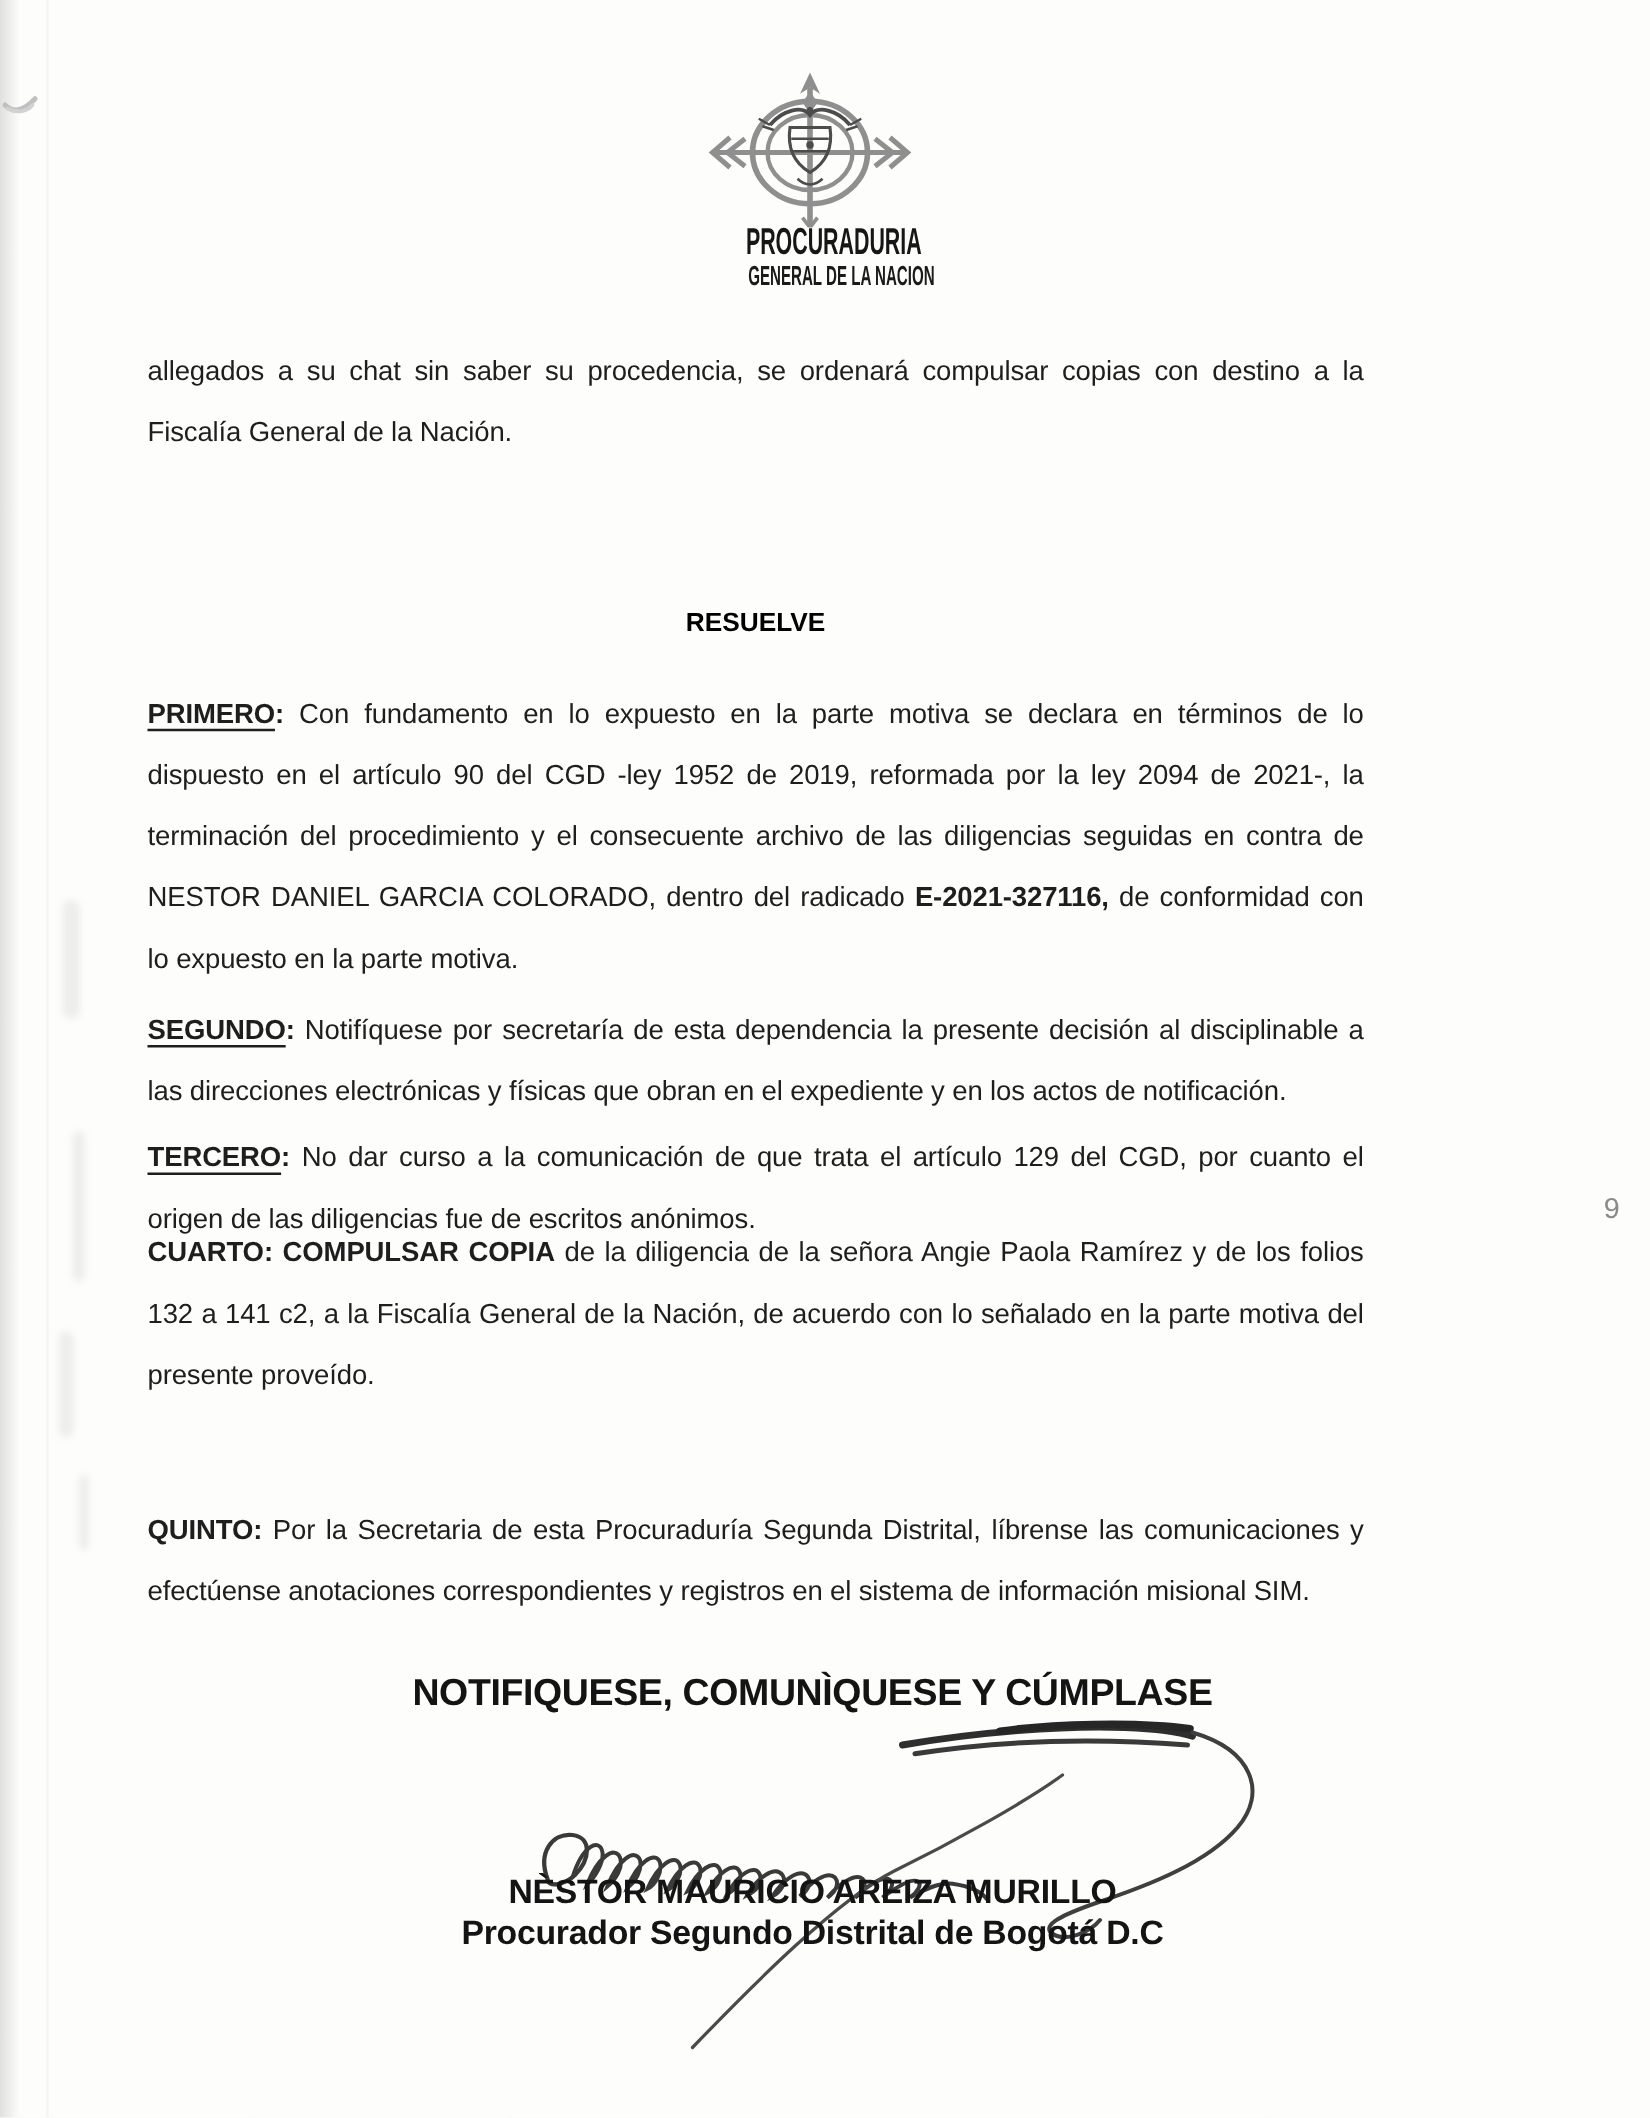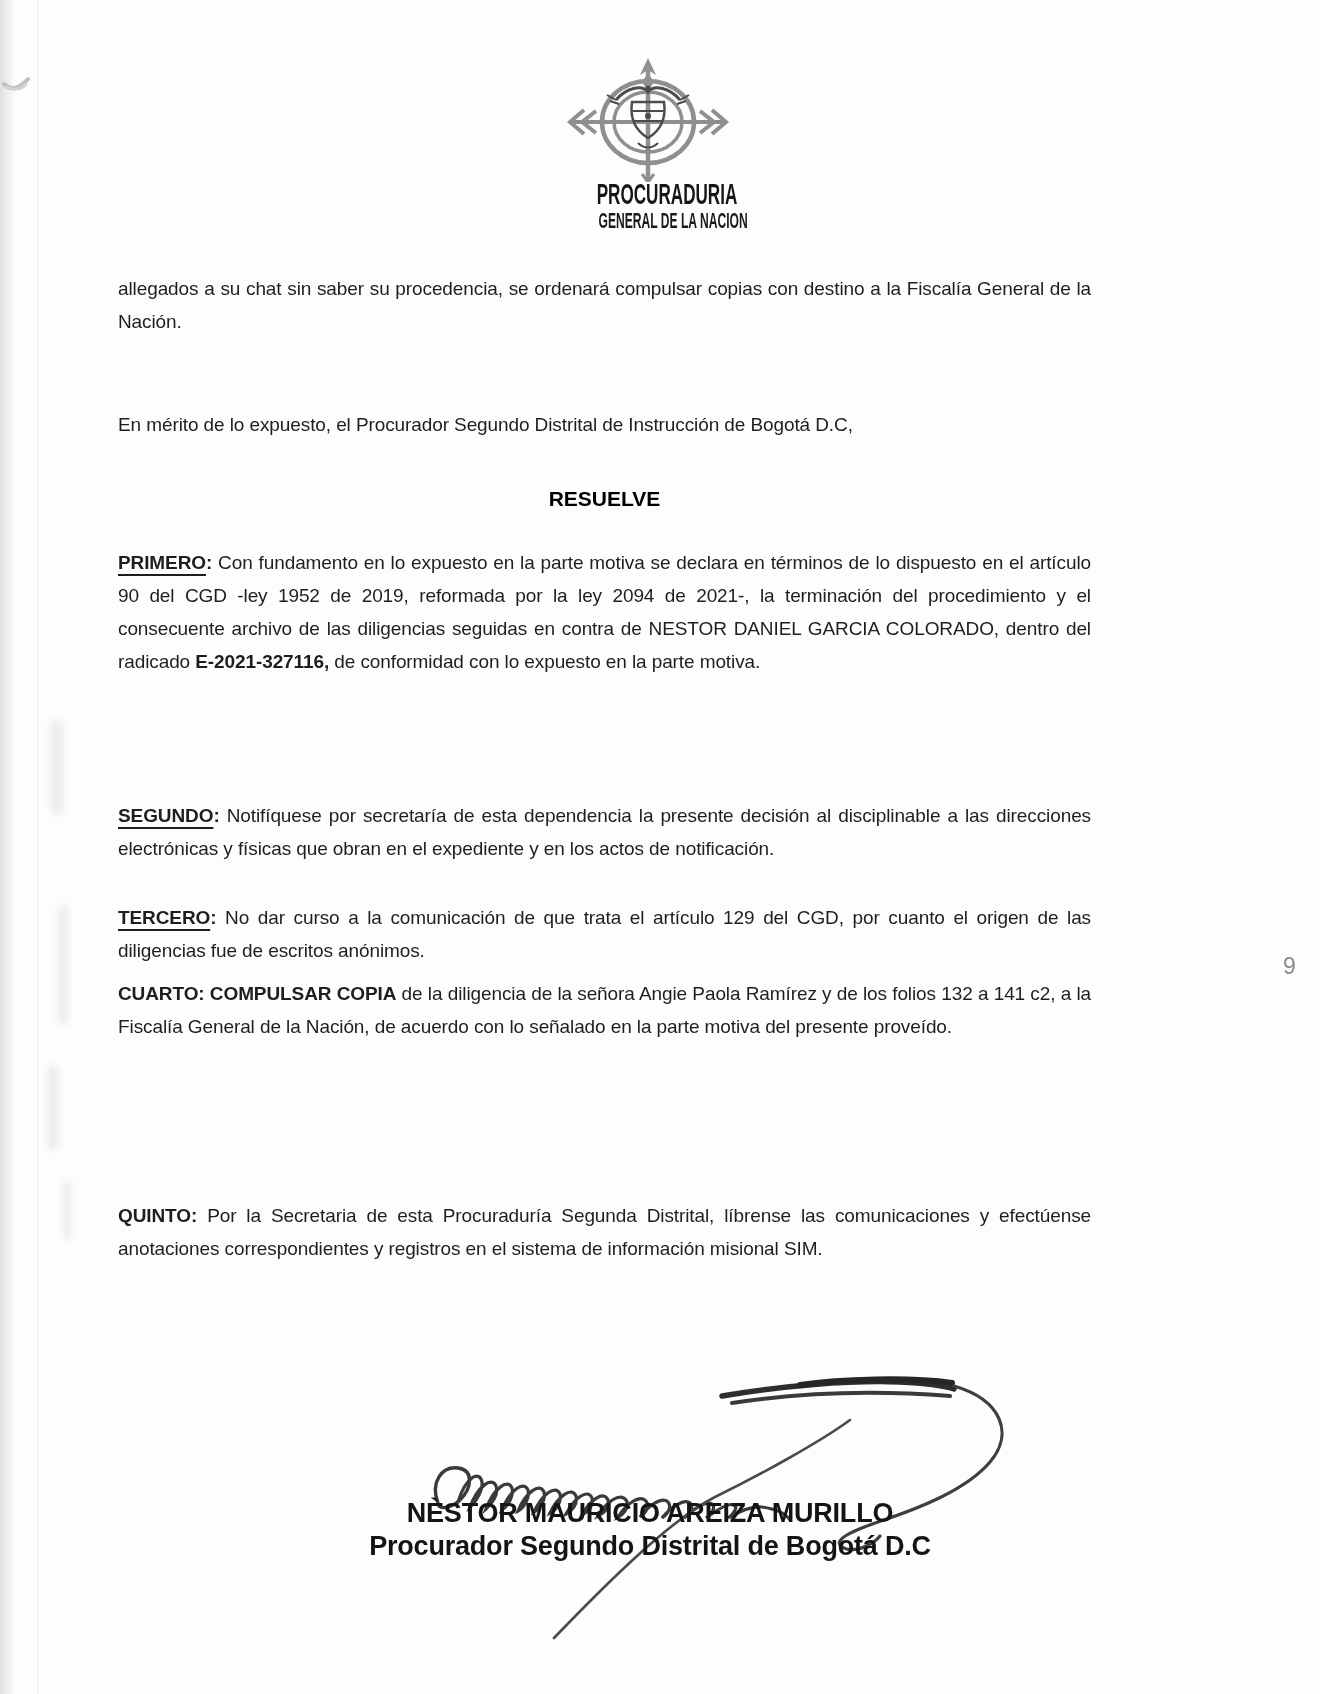--- a/index.html
+++ b/index.html
@@ -33,21 +33,21 @@
   }
   .logo-line2{
     position:absolute;left:0;top:152px;width:180px;
     font-size:22px;line-height:22px;font-weight:bold;color:#1a1a1a;
     transform:scaleX(.55);transform-origin:50% 50%;white-space:nowrap;text-align:center;
   }
 
   
   .para{
     position:absolute;left:118px;width:973px;margin:0;
-    font-size:19px;line-height:33px;letter-spacing:-.1px;
+    font-size:22px;line-height:49px;letter-spacing:-.1px;
     text-align:justify;color:#1e1e1e;
   }
   .b{font-weight:bold;}
   .u{text-decoration:underline;text-decoration-thickness:2px;text-underline-offset:5px;}
   .pos-p1{top:272px;}
   .pos-p2{top:408px;}
   .resolve{
     position:absolute;left:118px;top:481px;width:973px;
     font-size:21px;line-height:35px;font-weight:bold;text-align:center;color:#000000;
   }
@@ -111,34 +111,34 @@
       <path d="M75,53 L105,53 M76,63 L104,63" stroke="#4c4c4c" stroke-width="2" fill="none"></path>
       <circle cx="90" cy="58" r="3" fill="#4c4c4c"></circle>
       <path d="M80,85 C86,91 94,91 100,85" stroke="#4c4c4c" stroke-width="2" fill="none"></path>
     </svg>
     <div class="logo-line1">PROCURADURIA</div>
     <div class="logo-line2">GENERAL DE LA NACION</div>
   </div>
 
   <p class="para pos-p1">allegados a su chat sin saber su procedencia, se ordenará compulsar copias con destino a la Fiscalía General de la Nación.</p>
 
-  <p class="para pos-p2">En mérito de lo expuesto, el Procurador Segundo Distrital de Instrucción de Bogotá D.C,</p>
 
   <div class="resolve">RESUELVE</div>
 
   <p class="para pos-a0"><span class="b u">PRIMERO</span><span class="b">: </span><span>Con fundamento en lo expuesto en la parte motiva se declara en términos de lo dispuesto en el artículo 90 del CGD -ley 1952 de 2019, reformada por la ley 2094 de 2021-, la terminación del procedimiento y el consecuente archivo de las diligencias seguidas en contra de NESTOR DANIEL GARCIA COLORADO, dentro del radicado </span><span class="b">E-2021-327116,</span><span> de conformidad con lo expuesto en la parte motiva.</span></p>
 
   <p class="para pos-a1"><span class="b u">SEGUNDO</span><span class="b">: </span><span>Notifíquese por secretaría de esta dependencia la presente decisión al disciplinable a las direcciones electrónicas y físicas que obran en el expediente y en los actos de notificación.</span></p>
 
   <p class="para pos-a2"><span class="b u">TERCERO</span><span class="b">: </span><span>No dar curso a la comunicación de que trata el artículo 129 del CGD, por cuanto el origen de las diligencias fue de escritos anónimos.</span></p>
 
   <p class="para pos-a3"><span class="b">CUARTO: COMPULSAR COPIA</span><span> </span><span>de la diligencia de la señora Angie Paola Ramírez y de los folios 132 a 141 c2, a la Fiscalía General de la Nación, de acuerdo con lo señalado en la parte motiva del presente proveído.</span></p>
 
   <p class="para pos-a4"><span class="b">QUINTO</span><span class="b">: </span><span>Por la Secretaria de esta Procuraduría Segunda Distrital, líbrense las comunicaciones y efectúense anotaciones correspondientes y registros en el sistema de información misional SIM.</span></p>
 
+  <div class="order-line">NOTIFIQUESE, COMUNÌQUESE Y CÚMPLASE</div>
 
   <svg class="sig-svg" width="640" height="280" viewBox="0 0 640 280">
 
     <path d="M342,26 C400,16 470,10 520,12 C545,13 562,15 574,19" stroke="#2e2e2e" stroke-width="5.5" fill="none" stroke-linecap="round"></path>
     <path d="M352,33 C410,24 480,19 570,26" stroke="#3a3a3a" stroke-width="4" fill="none" stroke-linecap="round"></path>
     <path d="M420,15 C460,9 530,7 572,13" stroke="#262626" stroke-width="6" fill="none" stroke-linecap="round"></path>
 
     <path d="M574,16 C622,30 634,64 610,92 C586,120 540,138 498,152 C472,161 452,170 462,177 C472,184 492,176 500,166" stroke="#3f3f3f" stroke-width="3.2" fill="none" stroke-linecap="round"></path>
 
     <path d="M58,133 C50,112 62,96 78,98 C94,100 92,118 80,130 C70,139 58,140 58,133" stroke="#3a3a3a" stroke-width="3.4" fill="none" stroke-linecap="round"></path>

